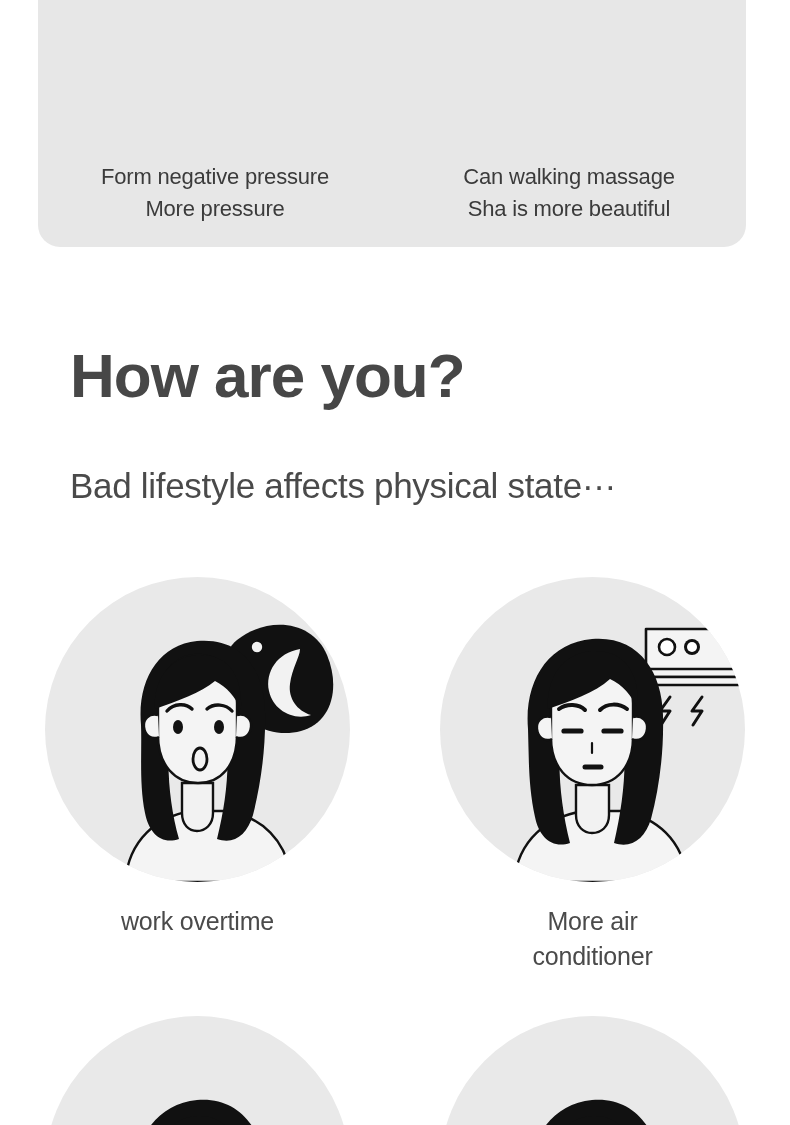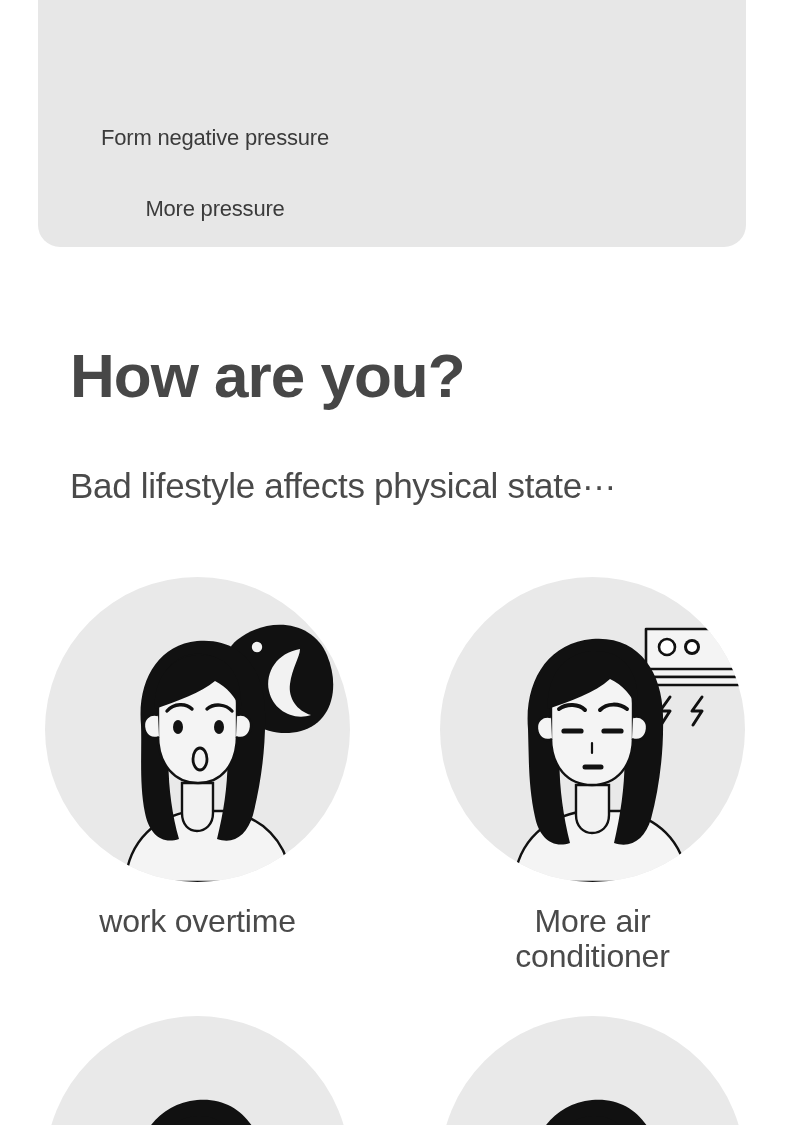--- a/index.html
+++ b/index.html
@@ -33,21 +33,21 @@
   
   .cup{ position:absolute; left:50%; transform:translateX(-50%); }
 
   .feature-caption{
     text-align:center;
     font-size:22px;
     line-height:32px;
     color:#3b3b3b;
     letter-spacing:-.2px;
   }
-  .feature-caption .l2{ display:block;margin-top:39px; }
+  .feature-caption .l2{ display:block; }
 
   
   .heading{
     position:absolute; left:70px; top:340px;
     font-size:62px; font-weight:bold; color:#474747;
     letter-spacing:-1px;
     text-align:center;
   }
   .subheading{
     position:absolute; left:70px; top:466px;
@@ -62,21 +62,21 @@
   .circle{
     position:relative;
     width:305px; height:305px;
     border-radius:50%;
     background:#e9e9e9;
     overflow:hidden;
   }
   .illus-caption{
     margin-top:22px;
     text-align:center;
-    font-size:32px; line-height:35px;
+    font-size:25px; line-height:35px;
     color:#4a4a4a; letter-spacing:-.2px;
   }
   .illus-caption .l2{ display:block; }
 
   .svg-fill{ position:absolute; left:0; top:0; width:100%; height:100%; }
 
   
   .illus-row.cut{ margin-top:42px; }
   .illus-row.cut .circle{ }
 </style>
@@ -110,20 +110,24 @@
         <div class="cup-wrap">
           <div class="cup cup-b">
             
             
             
             
             
             
             
           </div>
+        </div>
+        <div class="feature-caption">
+          <span>Can walking massage</span>
+          <span class="l2">Sha is more beautiful</span>
         </div>
       </div>
 
     </div>
   </div>
 
   <div class="heading">How are you?</div>
   <div class="subheading">Bad lifestyle affects physical state···</div>
 
   <div class="illus-grid">

